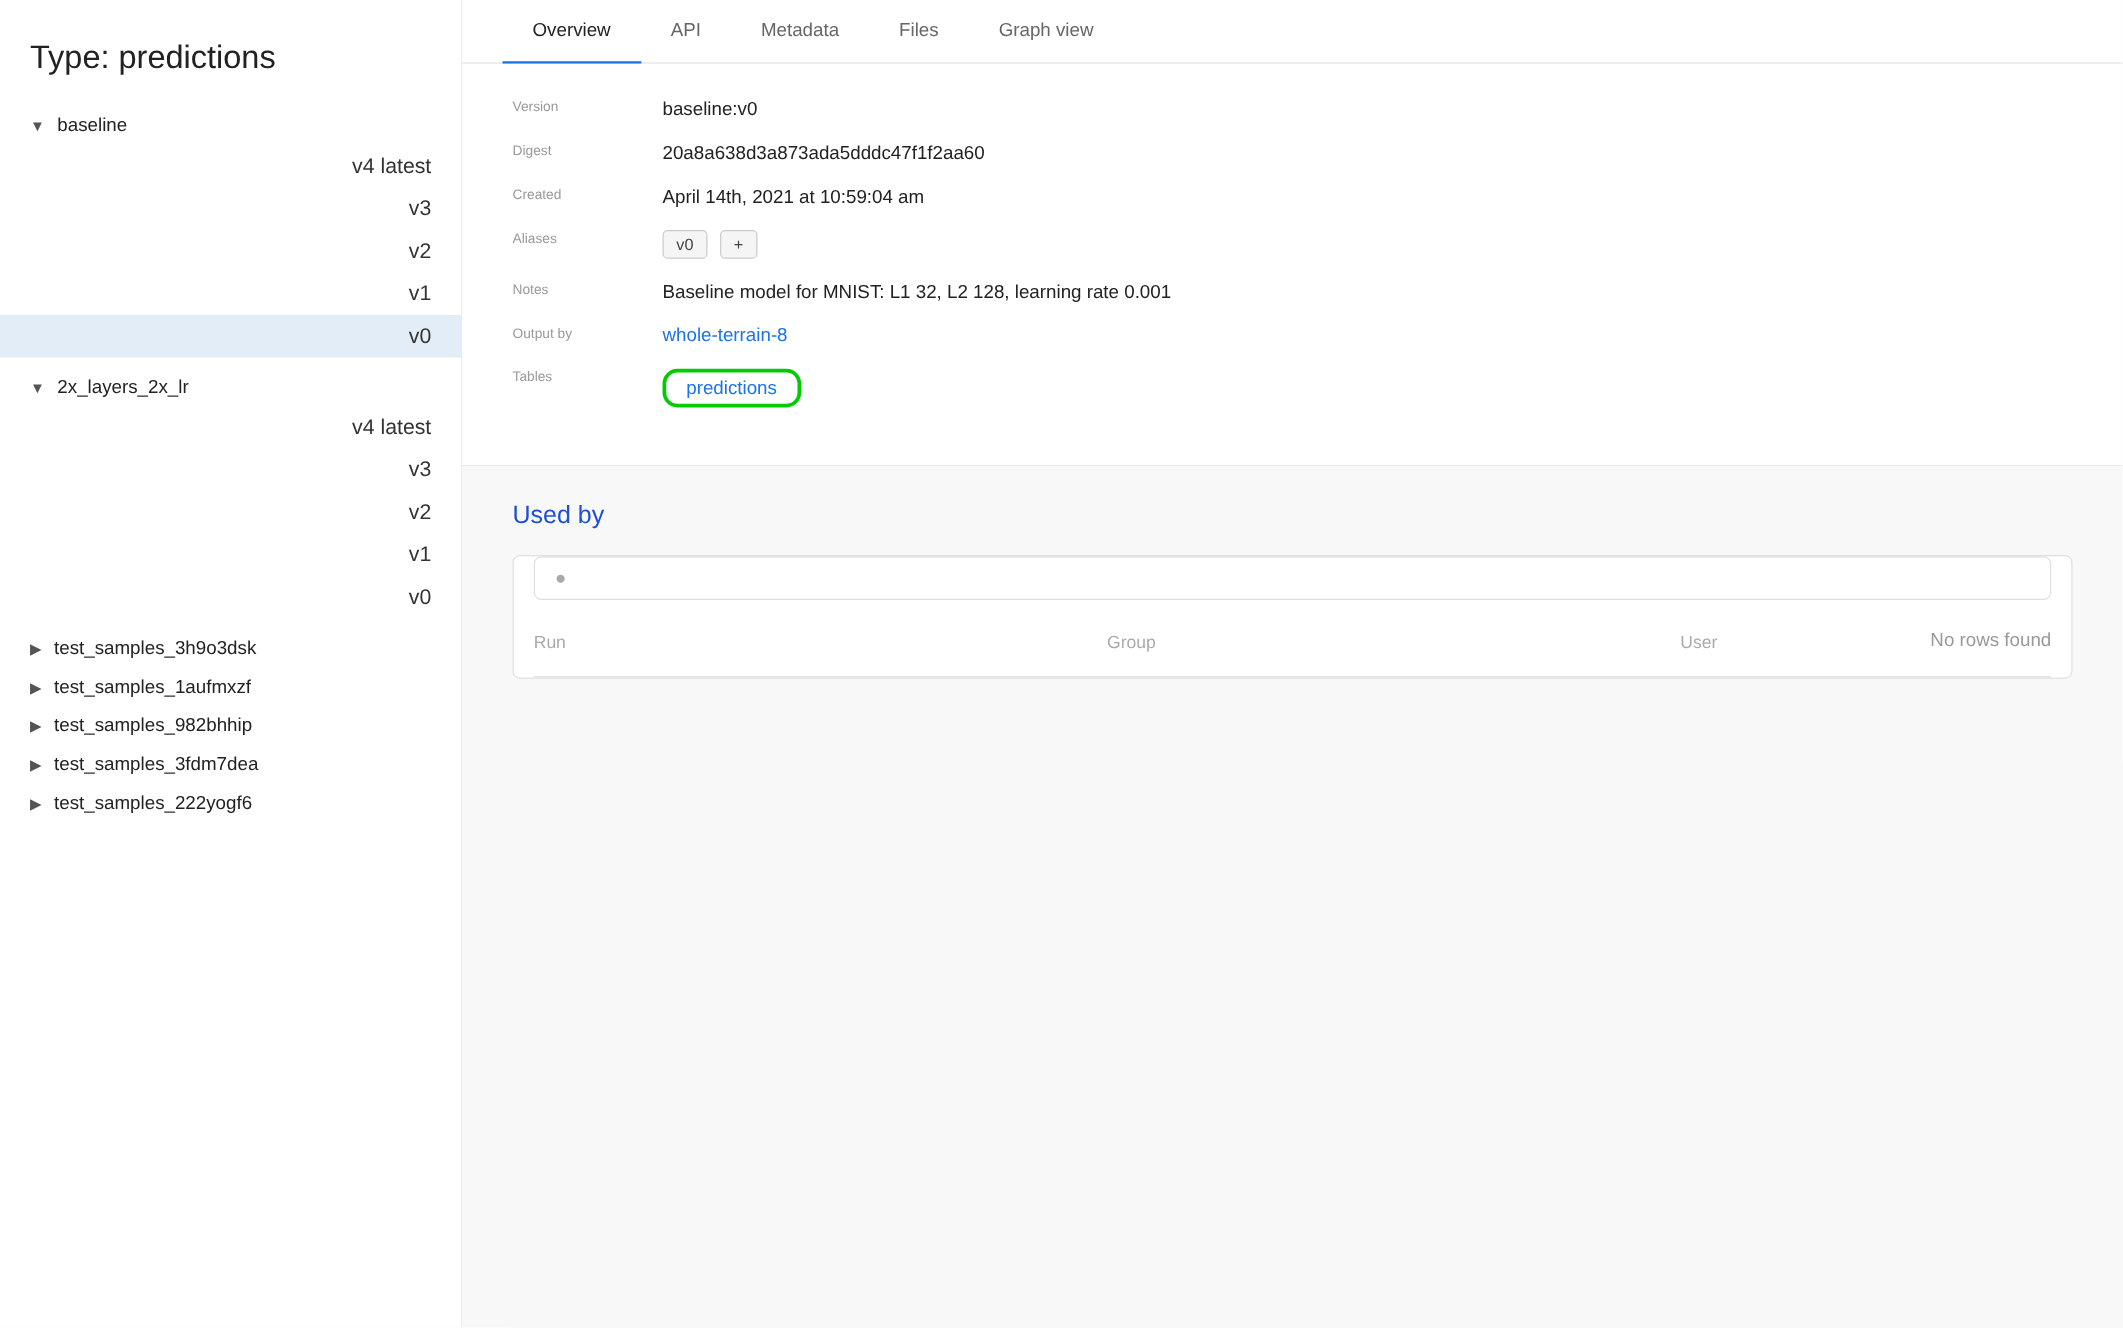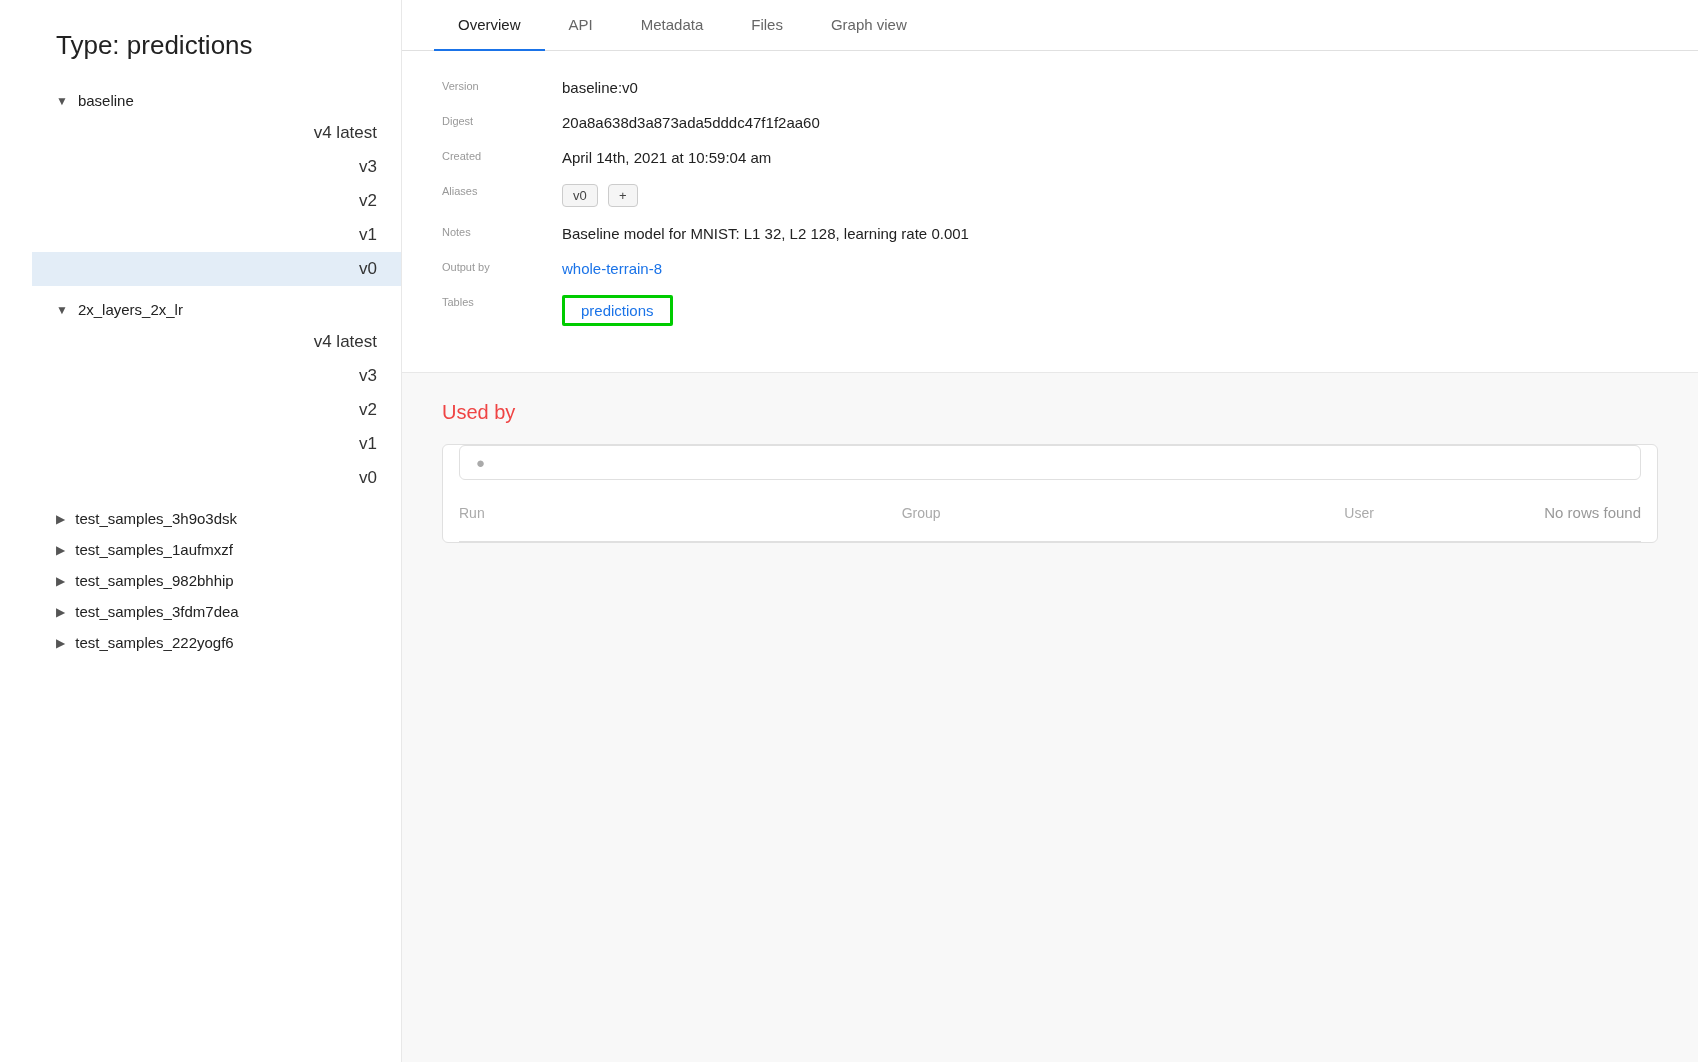--- a/index.html
+++ b/index.html
@@ -6,21 +6,20 @@
     body {
       font-family: -apple-system, BlinkMacSystemFont, 'Segoe UI', sans-serif;
       background: #fff;
       color: #333;
       font-size: 15px;
     }
     .app-layout {
       display: flex;
       width: 1698px;
       min-height: 1062px;
-      padding-left: 32px;
     }
     
     .sidebar {
       width: 370px;
       min-height: 1062px;
       background: #fff;
       border-right: 1px solid #e8e8e8;
       padding: 20px 0;
     }
     .sidebar-title {
@@ -148,40 +147,40 @@
       border: 1px solid #ccc;
       border-radius: 4px;
       font-size: 13px;
       color: #444;
       background: #f5f5f5;
       cursor: pointer;
     }
     .tables-link-wrapper {
       display: inline-block;
       border: 3px solid #00cc00;
-      border-radius: 2px;
+      border-radius: 12px;
       padding: 4px 16px;
     }
     .tables-link {
       color: #1a73e8;
       font-size: 15px;
       cursor: pointer;
       text-decoration: none;
     }
 
     
     .used-by-section {
       padding: 28px 40px 20px 40px;
       background: #f8f8f8;
       flex: 1;
     }
     .used-by-title {
       font-size: 20px;
       font-weight: 400;
-      color: #ef4444;
+      color: #1d4ed8;
       margin-bottom: 20px;
     }
     .search-box {
       display: flex;
       align-items: center;
       background: #fff;
       border: 1px solid #e0e0e0;
       border-radius: 6px;
       padding: 8px 16px;
       margin-bottom: 0;

